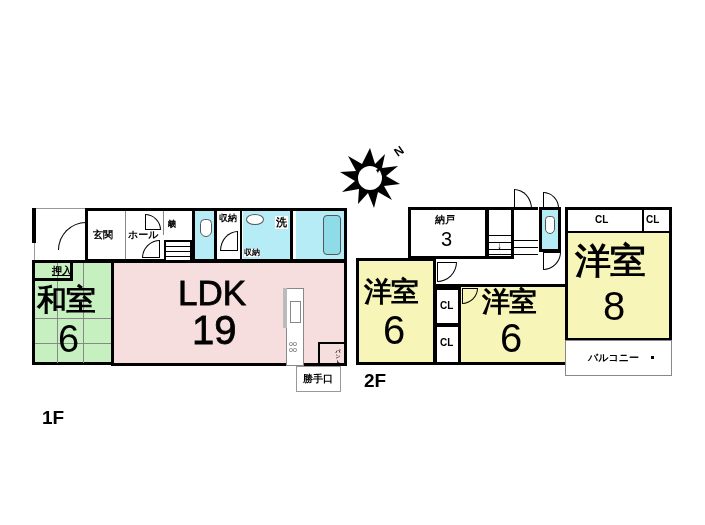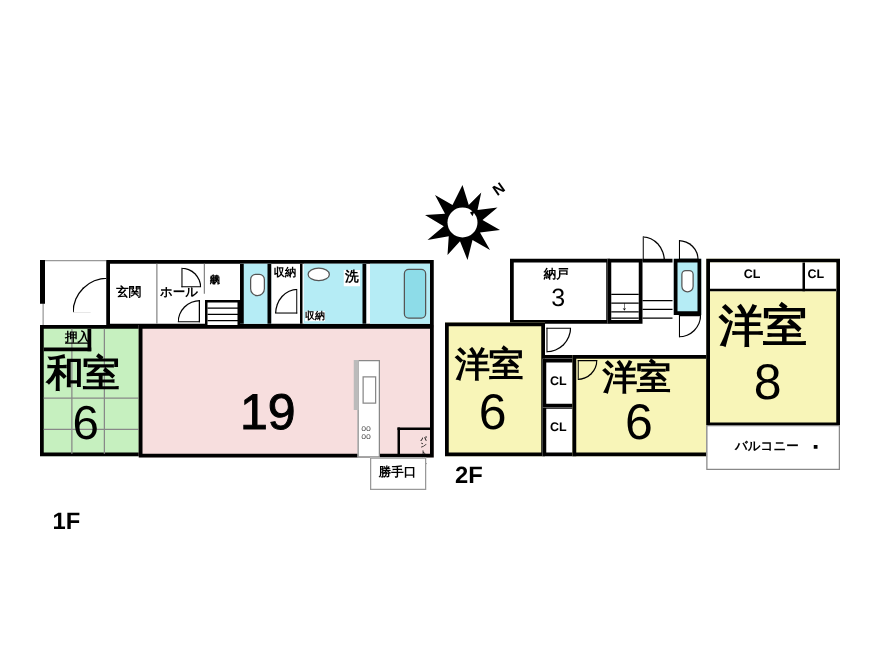--- a/index.html
+++ b/index.html
@@ -82,20 +82,21 @@
     <div class="abs" style="left:48px; top:0; width:1px; height:100px; background:#888;"></div>
     <div class="abs" style="left:0; top:55px; width:76px; height:1px; background:#888;"></div>
     <div class="abs" style="left:0; top:80px; width:76px; height:1px; background:#888;"></div>
   </div>
   <div class="abs" style="left:35px; top:263px; width:38px; height:18px; border-right:3px solid #000; border-bottom:3px solid #000;"></div>
   <span class="lbl small" style="left:52px; top:266px;text-decoration:underline;">押入</span>
   <span class="lbl big" style="left:37px; top:285px; font-size:30px;">和室</span>
   <span class="lbl num" style="left:58px; top:320px; font-size:38px;">6</span>
 
   <div class="room" style="left:111px; top:260px; width:236px; height:106px; background:#f7dede;"></div>
+  <span class="lbl" style="left:178px; top:275px; font-size:35px; font-weight:normal; -webkit-text-stroke:0.8px #000;">LDK</span>
   <span class="lbl num" style="left:192px; top:310px; font-size:40px; -webkit-text-stroke:0.8px #000;">19</span>
 
   <div class="abs" style="left:286px; top:288px; width:18px; height:78px; border:1px solid #888; background:#fff;">
     <div class="abs" style="left:3px; top:12px; width:11px; height:22px; border:1px solid #888;"></div>
     <div class="abs" style="left:2px; top:52px; width:12px; height:14px; font-size:7px; line-height:6px; color:#555;">oo<br>oo</div>
   </div>
   <div class="abs" style="left:283px; top:288px; width:4px; height:40px; background:#bbb;"></div>
 
   <div class="abs" style="left:318px; top:342px; width:27px; height:22px; border-top:2px solid #000; border-left:2px solid #000;">
     <span class="lbl tiny" style="left:15px; top:1px; writing-mode:vertical-rl; font-size:5px;">パントリー</span>

